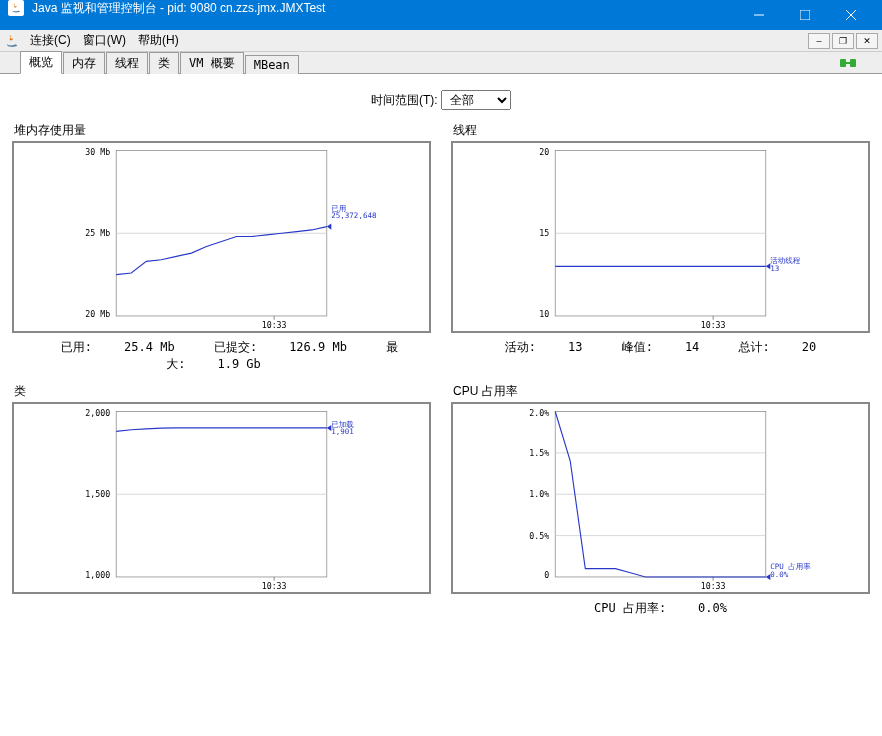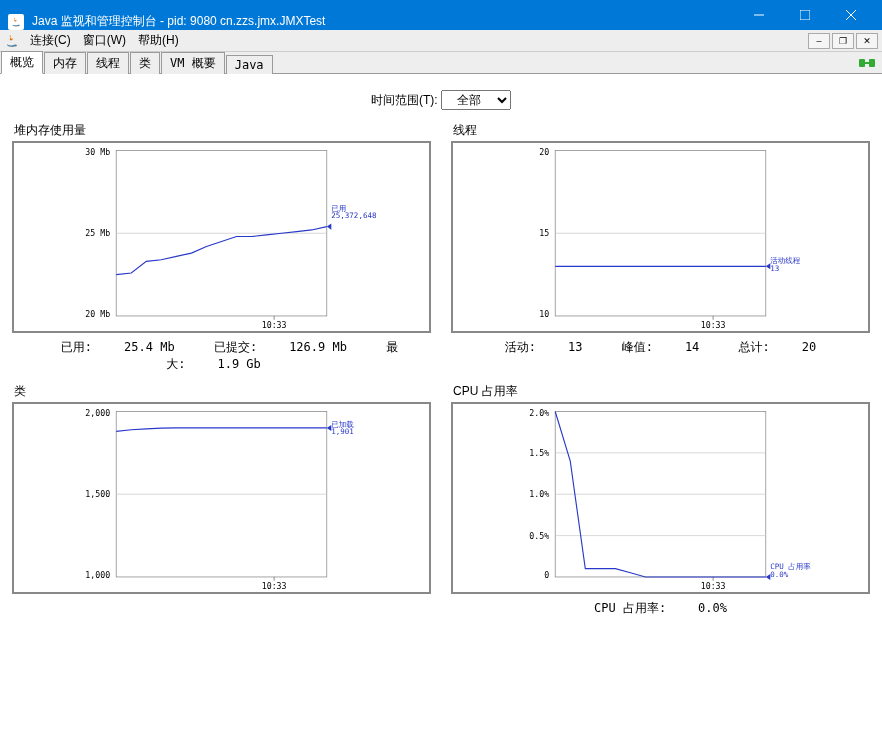--- a/index.html
+++ b/index.html
@@ -1,35 +1,35 @@
 <!DOCTYPE html>
 <html><head>
 <meta charset="utf-8">
 <style>
 * { box-sizing: border-box; margin: 0; padding: 0; }
 body { font-family: "Microsoft YaHei", SimSun, sans-serif; font-size: 12px; background: #fff; width: 882px; height: 736px; overflow: hidden; }
-.titlebar { background: #0078d7; color: #fff; height: 30px; display: flex; align-items: flex-end; padding: 0 8px; }
+.titlebar { background: #0078d7; color: #fff; height: 30px; display: flex; align-items: flex-start; padding: 0 8px; }
 .titlebar .java-icon { width: 16px; height: 16px; margin-right: 8px; background: #fff; border-radius: 2px; display: flex; align-items: center; justify-content: center; }
 .titlebar .java-icon svg { width: 12px; height: 12px; }
 .titlebar .title { flex: 1; font-size: 12px; }
 .titlebar .win-btns { display: flex; }
 .titlebar .win-btn { width: 46px; height: 30px; display: flex; align-items: center; justify-content: center; cursor: pointer; }
 .menubar { height: 22px; background: #eeeeee; border-bottom: 1px solid #ccc; display: flex; align-items: center; padding: 0 4px; }
 .menubar .java-icon-sm { width: 16px; height: 16px; margin-right: 4px; }
 .menubar .menu-item { padding: 0 6px; cursor: pointer; font-size: 12px; }
 .menubar .mdi-btns { margin-left: auto; display: flex; gap: 2px; }
 .menubar .mdi-btn { width: 22px; height: 16px; border: 1px solid #aaa; background: #f5f5f5; cursor: pointer; display: flex; align-items: center; justify-content: center; font-size: 9px; }
-.tabbar { height: 22px; background: #eeeeee; border-bottom: 1px solid #9a9a9a; display: flex; align-items: flex-end; padding: 0 1px; }
+.tabbar { height: 22px; background: #eeeeee; border-bottom: 1px solid #9a9a9a; display: flex; align-items: flex-end; padding: 0 20px; }
 .tab { padding: 2px 8px; border: 1px solid #9a9a9a; border-bottom: none; background: #eeeeee; margin-right: 1px; cursor: pointer; font-size: 12px; position: relative; top: 1px; font-family: "Microsoft YaHei", SimSun, monospace; }
 .tab.active { background: #fff; border-bottom: 1px solid #fff; }
 .tab-right-icon { margin-left: auto; width: 20px; height: 16px; margin-right: 4px; margin-bottom: 2px; }
 .content { padding: 8px 12px; }
 .timerange-row { text-align: center; margin: 8px 0 12px 0; }
 .timerange-row label { font-size: 12px; }
-.timerange-row select { font-size: 12px; padding: 1px 11px; width: 70px; }
+.timerange-row select { font-size: 12px; padding: 1px 4px; width: 70px; }
 .charts-grid { display: grid; grid-template-columns: 1fr 1fr; gap: 10px 20px; }
 .chart-panel { }
 .chart-title { font-size: 12px; margin-bottom: 2px; padding-left: 2px; }
 .chart-box { border: 2px solid #888; height: 192px; position: relative; background: #fff; }
 .chart-svg { width: 100%; height: 100%; }
 .chart-stats { font-size: 12px; text-align: center; margin-top: 6px; font-family: "Microsoft YaHei", monospace; }
 .chart-stats span { margin: 0 16px; }
 .axis-label { font-size: 11px; fill: #000; font-family: monospace; }
 .series-label { font-size: 10px; fill: #2838c8; font-family: monospace; }
 .plot-line { fill: none; stroke: #2838c8; stroke-width: 1.5; }
@@ -83,21 +83,21 @@
     <div class="mdi-btn">✕</div>
   </div>
 </div>
 
 <div class="tabbar">
   <div class="tab active">概览</div>
   <div class="tab">内存</div>
   <div class="tab">线程</div>
   <div class="tab">类</div>
   <div class="tab">VM 概要</div>
-  <div class="tab">Java</div>
+  <div class="tab">MBean</div>
   <div class="tab-right-icon">
     <svg viewBox="0 0 20 16">
         <rect x="2" y="4" width="6" height="8" fill="#3a3" rx="1"></rect>
         <rect x="12" y="4" width="6" height="8" fill="#3a3" rx="1"></rect>
         <line x1="8" y1="8" x2="12" y2="8" stroke="#3a3" stroke-width="2"></line>
       </svg>
   </div>
 </div>
 
 <div class="content">

